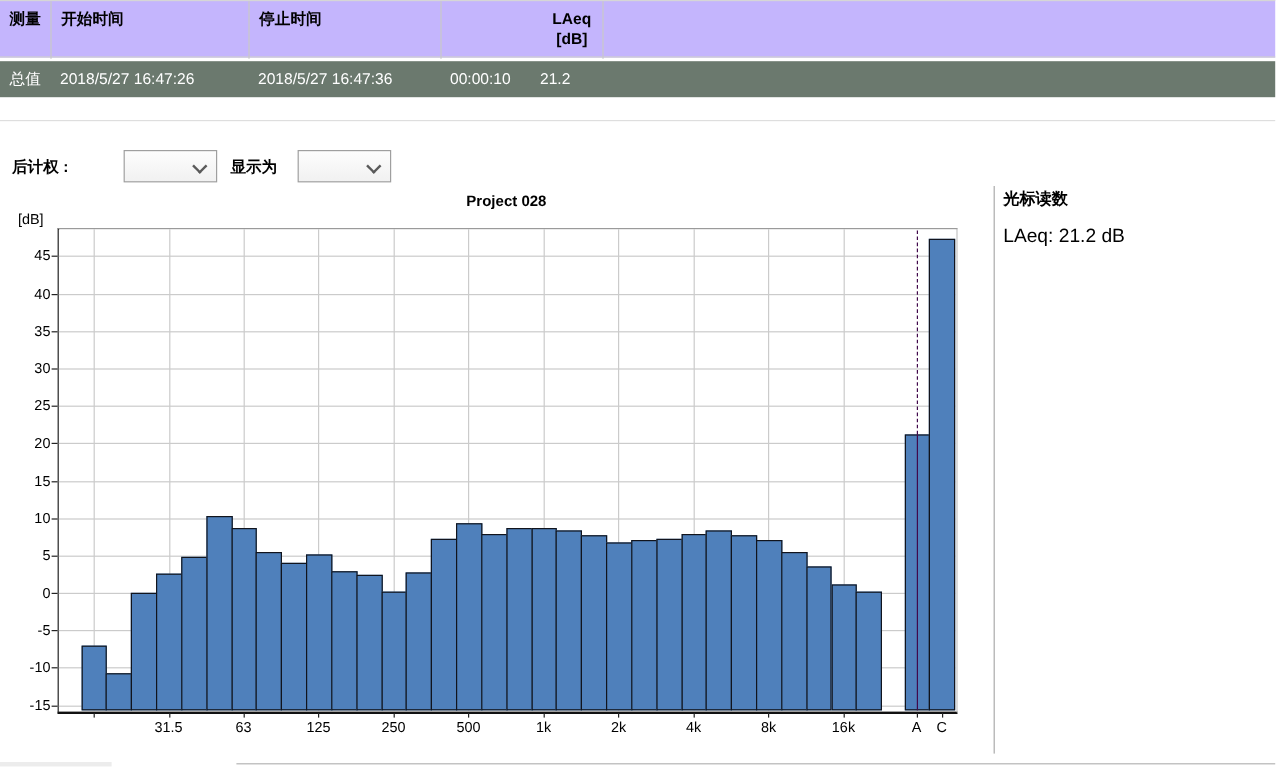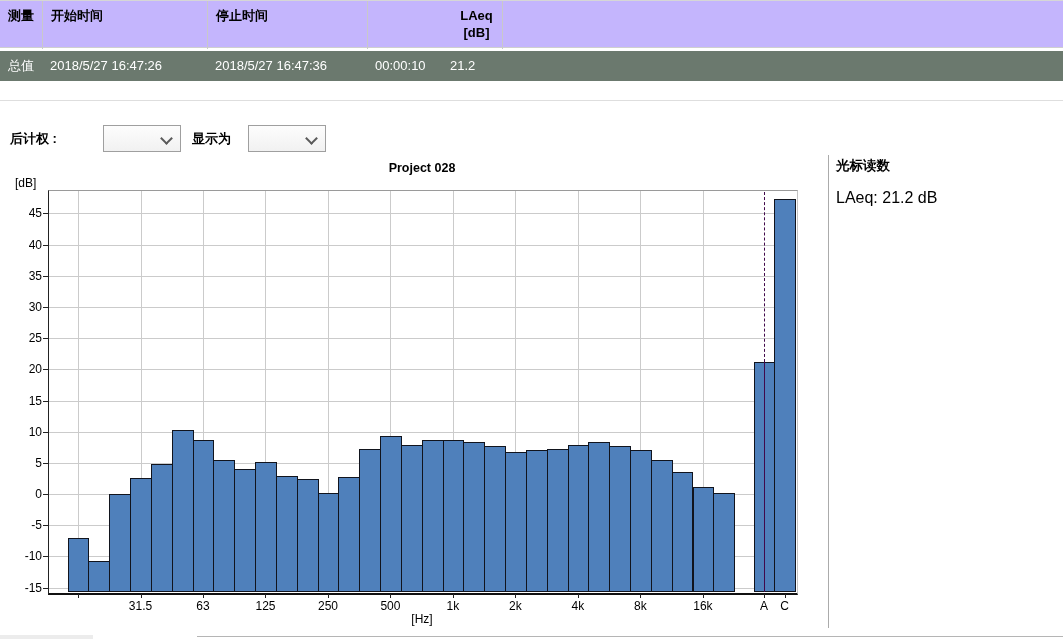--- a/index.html
+++ b/index.html
@@ -188,21 +188,20 @@
       <div class="abs bar" style="left: 713.33px; top: 493.449px; width: 21.83px; height: 98.5508px;"></div>
       <div class="abs bar" style="left: 753.5px; top: 361.84px; width: 21.83px; height: 230.16px;"></div>
       <div class="abs tick" style="left: 763.915px; top: 594px; width: 1px; height: 4px;"></div>
       <div class="abs xtick-label" style="left: 749.915px; top: 599px; width: 28px;">A</div>
       <div class="abs bar" style="left: 774.3px; top: 199.044px; width: 21.83px; height: 392.956px;"></div>
       <div class="abs tick" style="left: 784.715px; top: 594px; width: 1px; height: 4px;"></div>
       <div class="abs xtick-label" style="left: 770.715px; top: 599px; width: 28px;">C</div>
       <div class="abs " style="left: 763.915px; top: 192px; width: 0px; height: 169.84px; border-left: 1.5px dashed rgb(65, 9, 75);"></div>
       <div class="abs " style="left: 763.915px; top: 361.84px; width: 1.5px; height: 230.16px; background: rgb(65, 9, 75);"></div>
     </div>
-  <div id="xlabel">[Hz]</div>
 
   <div id="panel-divider"></div>
   <div id="cursor-title">光标读数</div>
   <div id="cursor-reading">LAeq: 21.2 dB</div>
 
   <div id="bottom-line"></div>
   <div id="bottom-block"></div>
 </div>
 
 </body></html>

